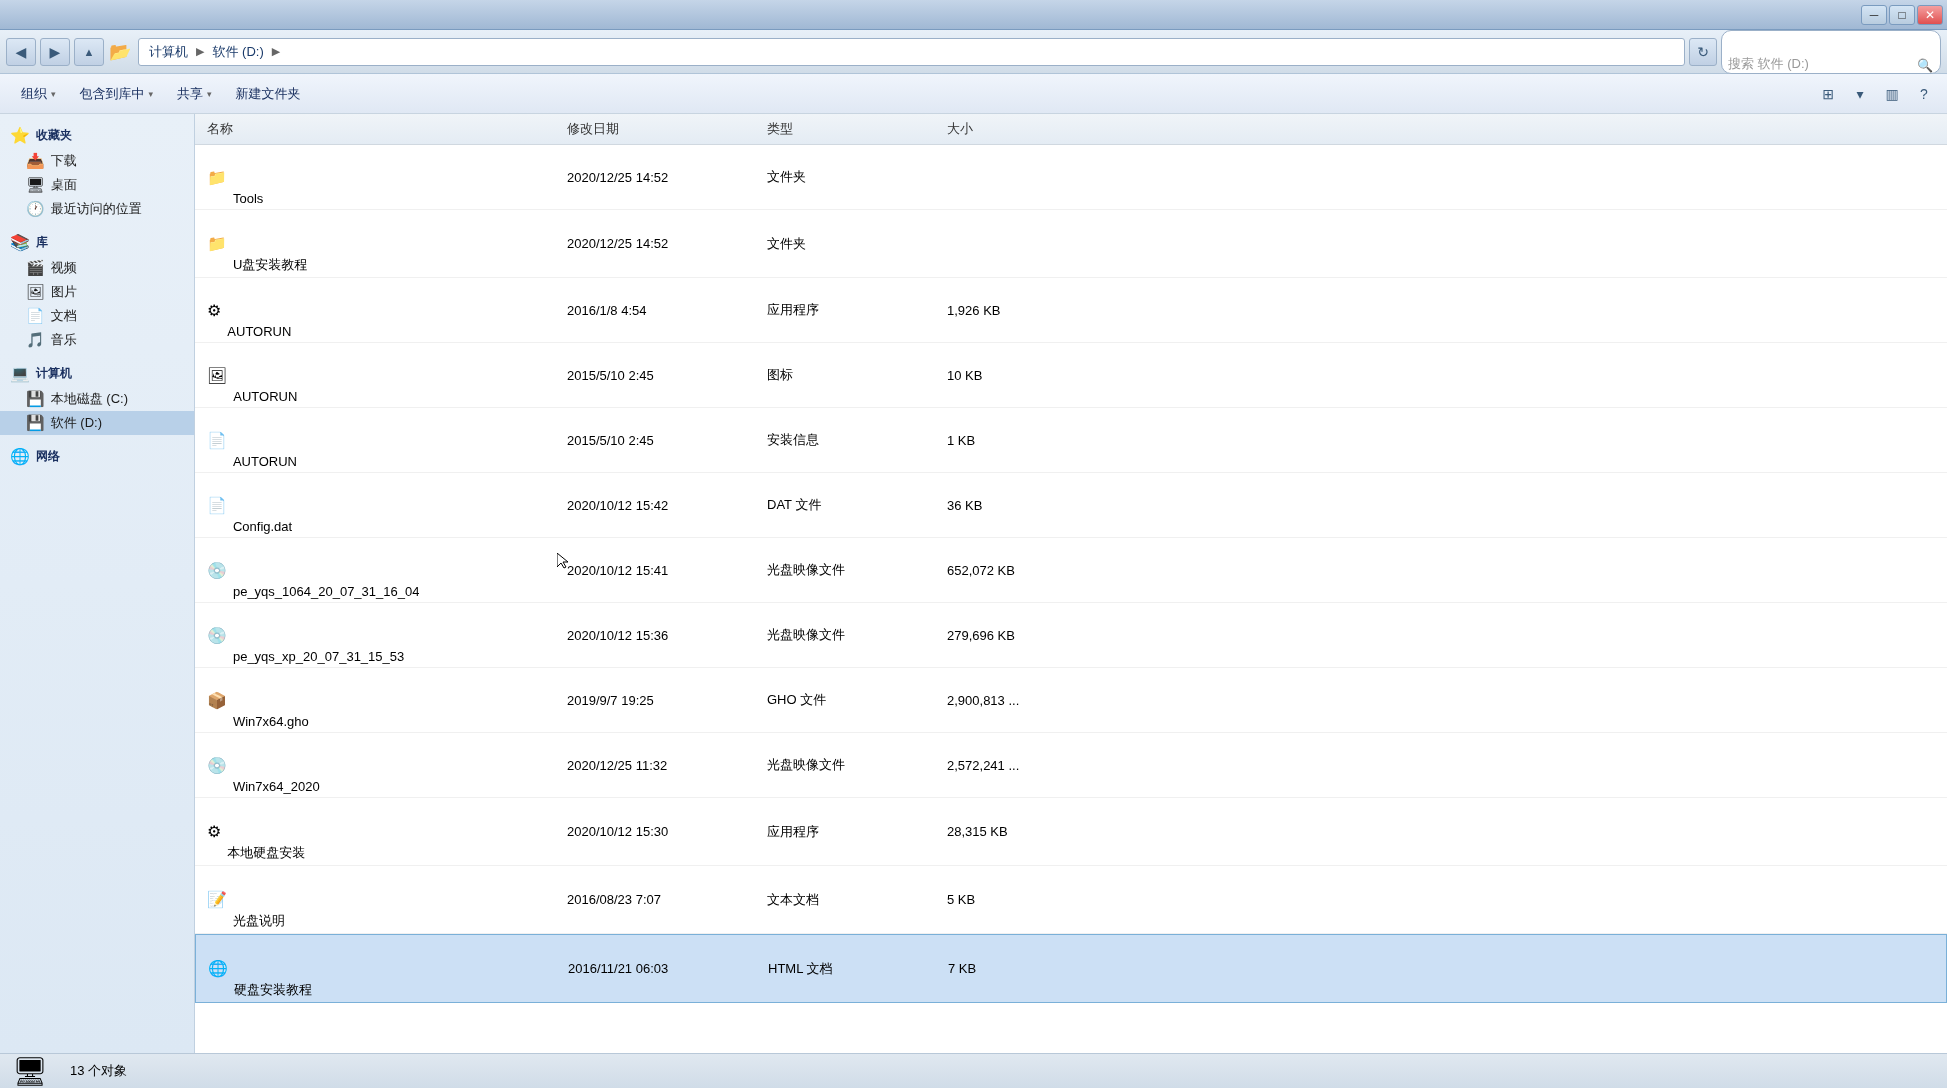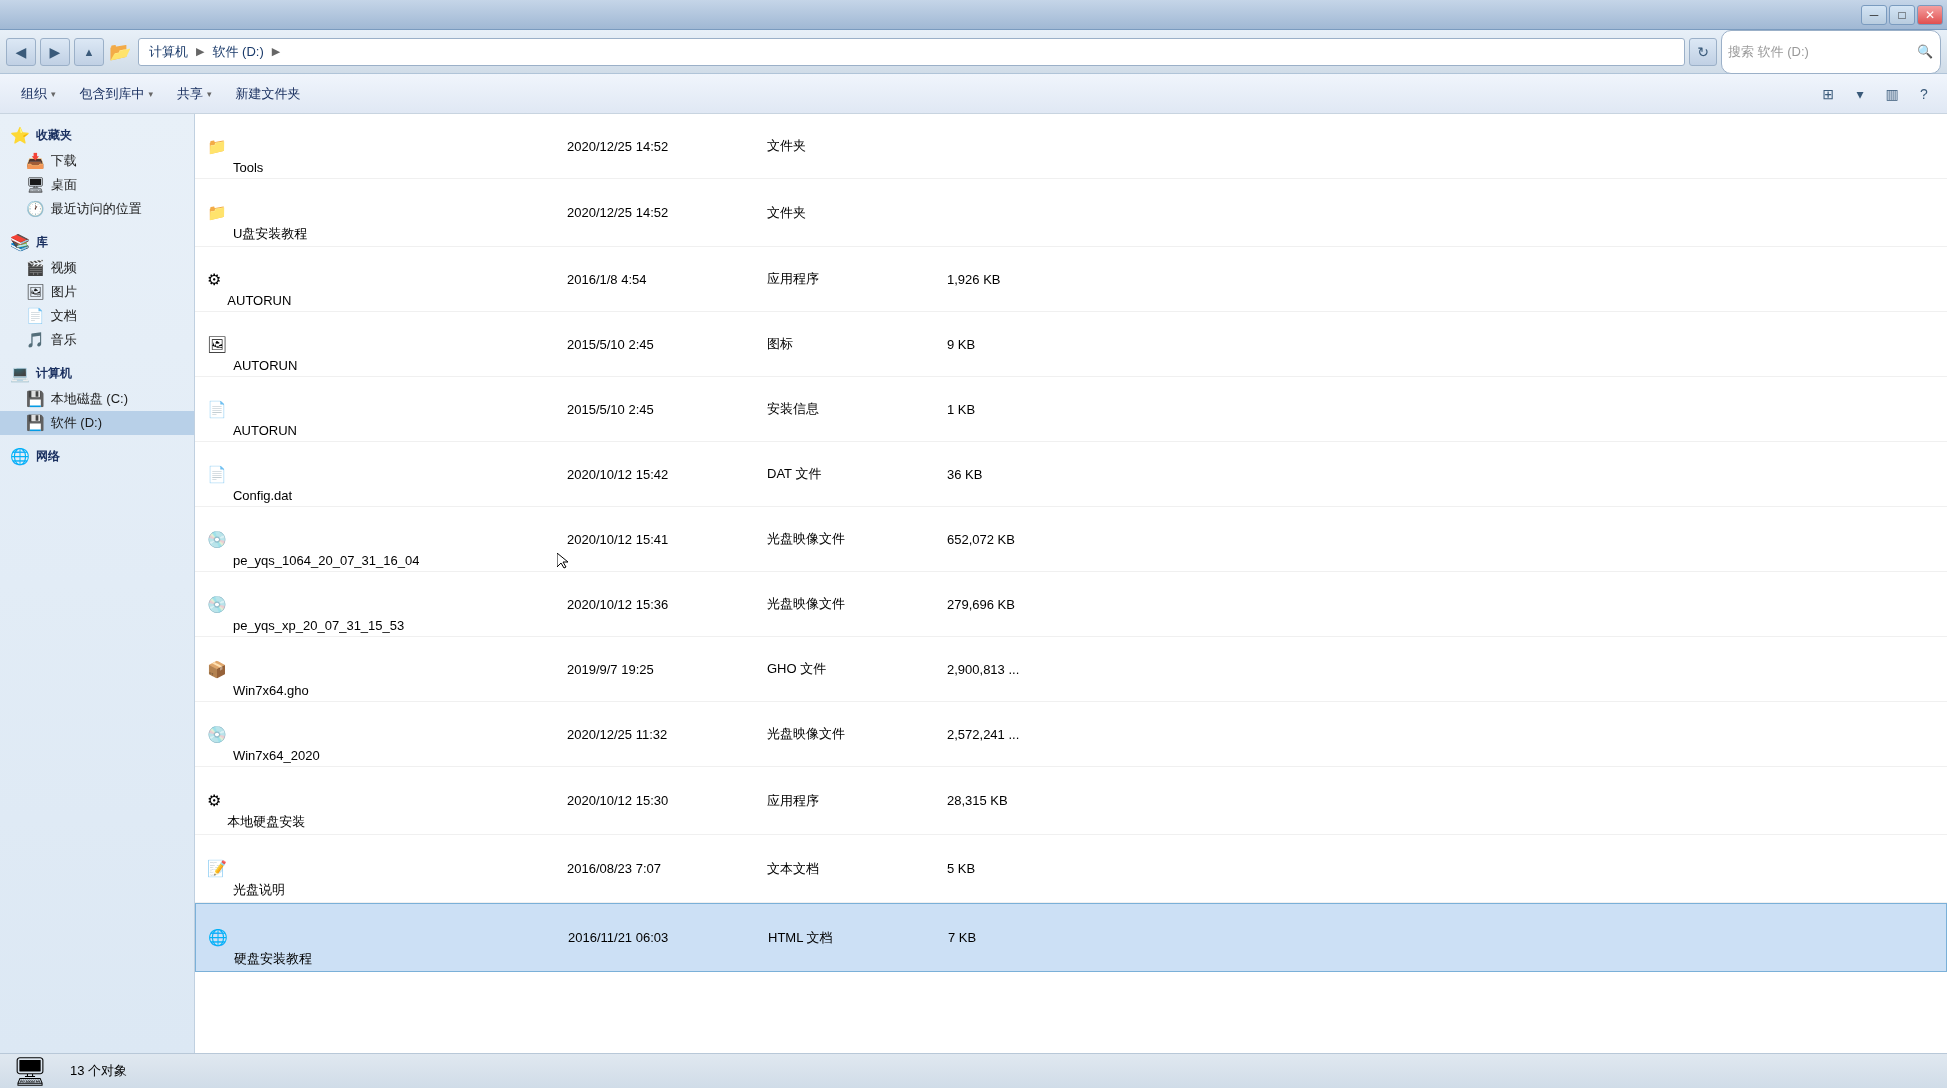--- a/index.html
+++ b/index.html
@@ -97,21 +97,21 @@
       font-size: 14px;
       color: #3a5a7a;
     }
     .search-box {
       width: 220px;
       height: 44px;
       background: #fff;
       border: 1px solid #9bb0c8;
       border-radius: 10px;
       display: flex;
-      align-items: center;
+      align-items: flex-end;
       padding: 0 6px;
       gap: 4px;
       font-size: 13px;
       color: #999;
     }
 
     
     .toolbar {
       height: 40px;
       background: linear-gradient(to bottom, #f0f5fc, #e0e8f4);
@@ -388,20 +388,26 @@
 
     <div class="sidebar-section">
       <div class="sidebar-section-title">
         <span class="icon">🌐</span>
         <span>网络</span>
       </div>
     </div>
   </div>
 
   <div class="filelist">
+    <div class="filelist-header">
+      <div class="col-header">名称</div>
+      <div class="col-header">修改日期</div>
+      <div class="col-header">类型</div>
+      <div class="col-header">大小</div>
+    </div>
     <div id="file-rows-container">
         <div class="file-row">
     <div class="file-cell">
       <span class="file-icon">📁</span>
       <span class="file-name">Tools</span>
     </div>
     <div class="file-cell">2020/12/25 14:52</div>
     <div class="file-cell">文件夹</div>
     <div class="file-cell"></div>
   </div>
@@ -423,21 +429,21 @@
     <div class="file-cell">应用程序</div>
     <div class="file-cell">1,926 KB</div>
   </div>
         <div class="file-row">
     <div class="file-cell">
       <span class="file-icon">🖼</span>
       <span class="file-name">AUTORUN</span>
     </div>
     <div class="file-cell">2015/5/10 2:45</div>
     <div class="file-cell">图标</div>
-    <div class="file-cell">9 KB</div>
+    <div class="file-cell">10 KB</div>
   </div>
         <div class="file-row">
     <div class="file-cell">
       <span class="file-icon">📄</span>
       <span class="file-name">AUTORUN</span>
     </div>
     <div class="file-cell">2015/5/10 2:45</div>
     <div class="file-cell">安装信息</div>
     <div class="file-cell">1 KB</div>
   </div>

